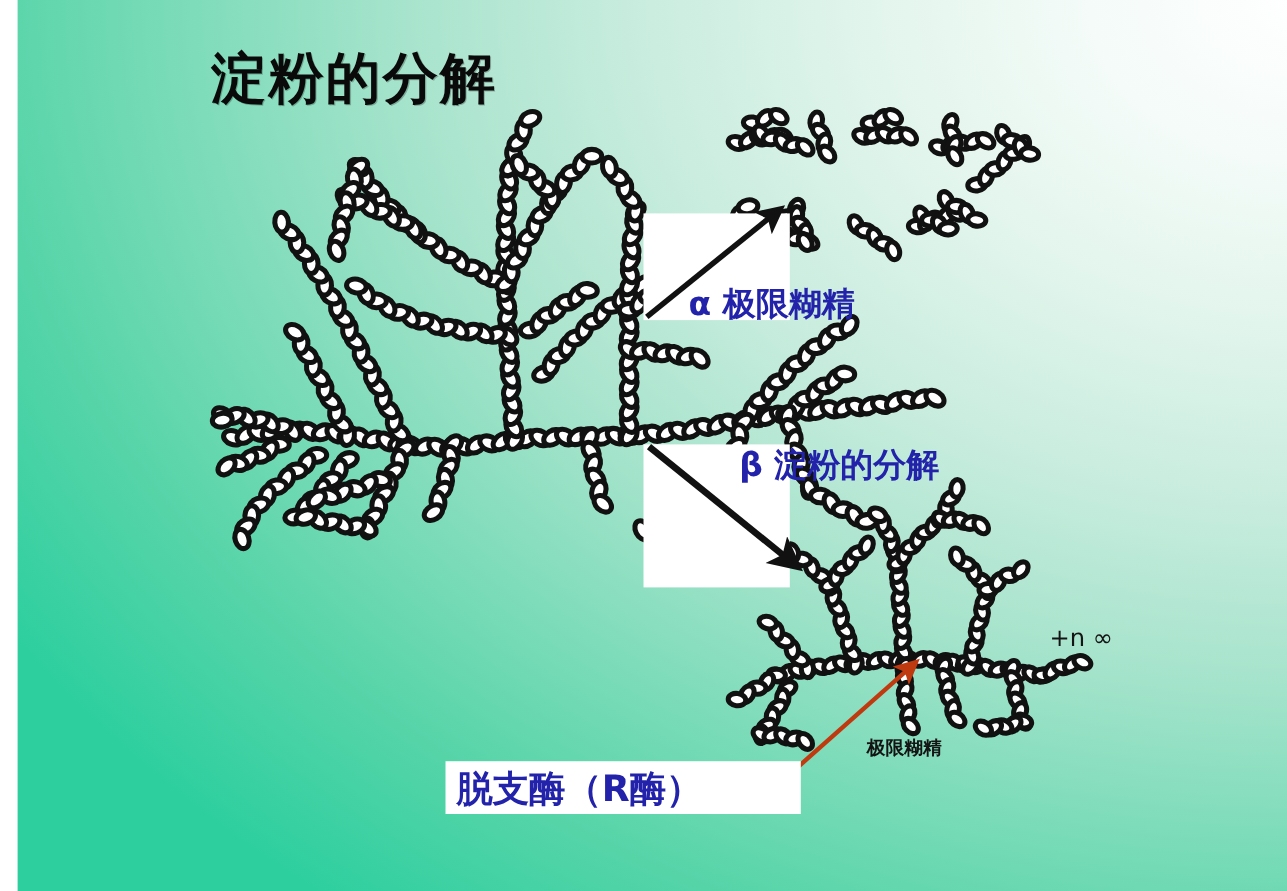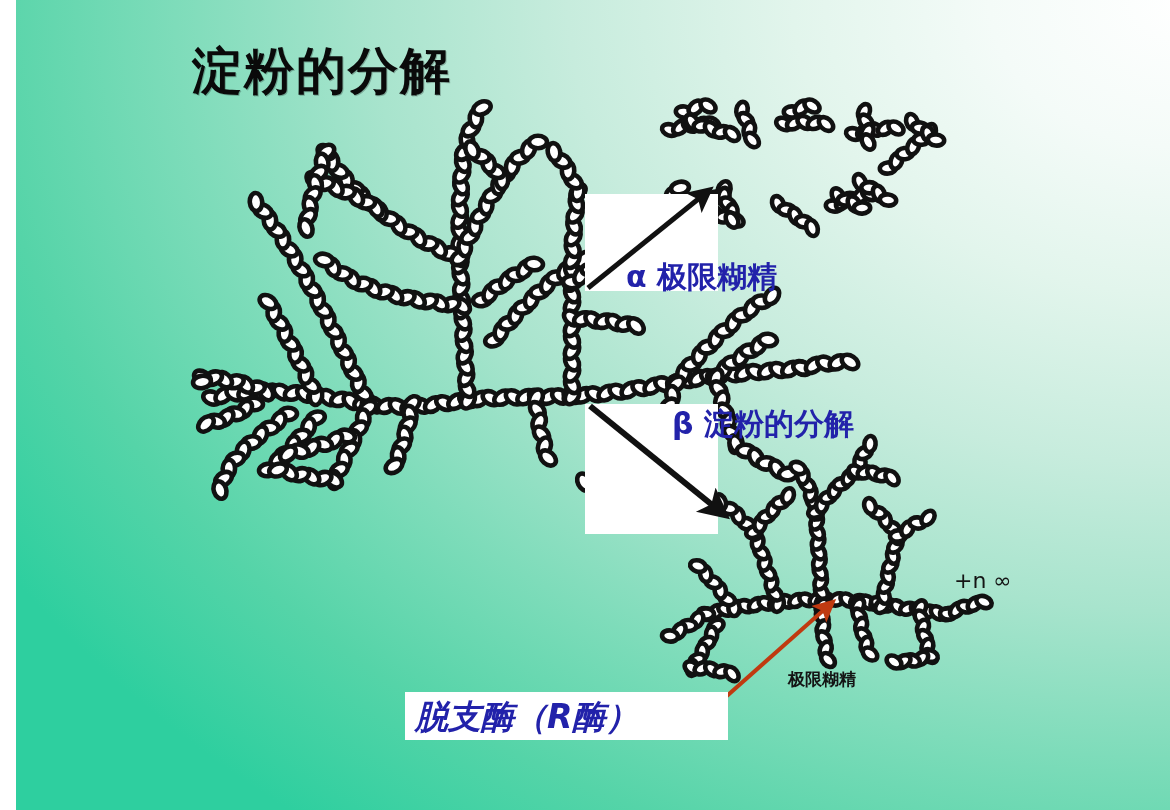--- a/index.html
+++ b/index.html
@@ -36,21 +36,21 @@
   }
 
   
   .whitebox{position:absolute;background:#ffffff;}
   #box-alpha{left:569px;top:194px;width:133px;height:97px;}
   #box-beta{left:569px;top:404px;width:133px;height:130px;}
   #box-debranch{
     left:389px;top:692px;width:323px;height:48px;
     background:#ffffff;
     display:flex;align-items:center;justify-content:flex-start;
-    padding-left:10px;box-sizing:border-box;font-style:italic;
+    padding-left:10px;box-sizing:border-box;
   }
 
   
   .enz-label{
     position:absolute;color:#2222aa;font-weight:bold;
     font-size:30px;white-space:nowrap;line-height:1;
     font-family:"DejaVu Sans","Liberation Sans",sans-serif;
   }
   #label-alpha{left:610px;top:262px;}
   #label-beta{left:656px;top:409px;}

